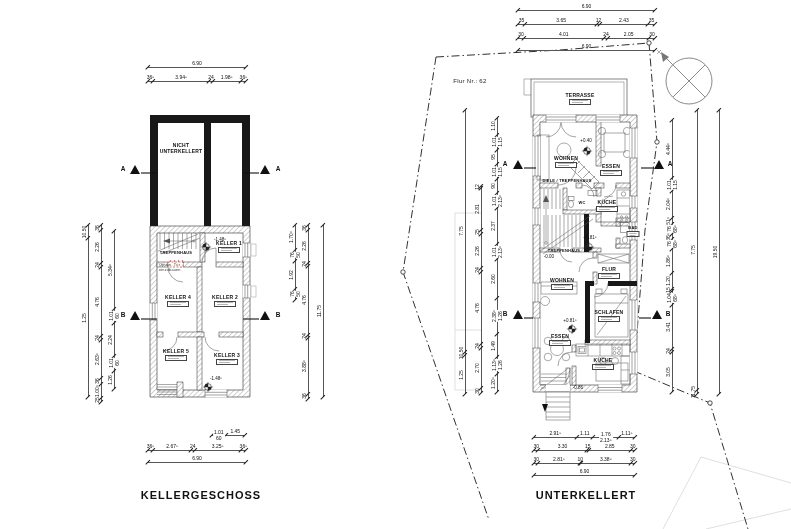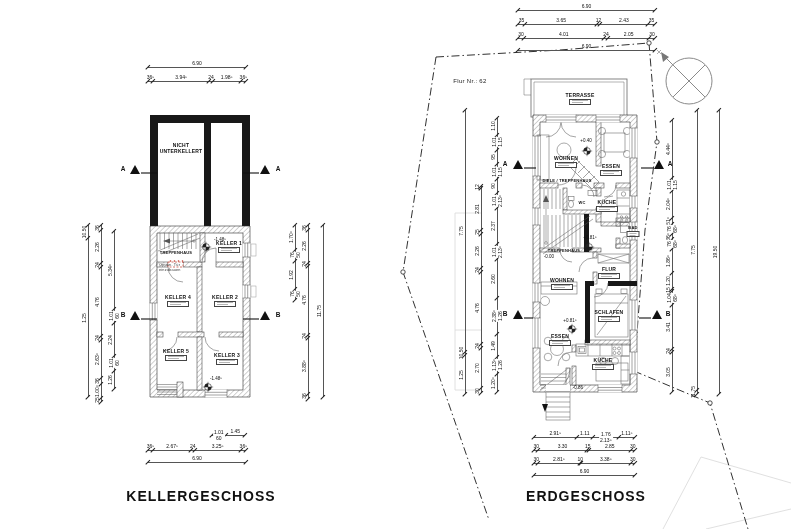--- a/index.html
+++ b/index.html
@@ -23,21 +23,21 @@
   .dim.h .dim-text.two{top:9px;transform:translate(-50%,-50%);background:#fff;padding:0 1px;}
   .dim.v .dim-text{left:3.5px;top:0;transform:translate(-50%,-50%) rotate(-90deg);}
   .dim.v .dim-text.two{left:7px;background:#fff;padding:1px 0;}
 
   
   .lbl{position:absolute;transform:translate(-50%,-50%);font-size:5px;font-weight:bold;
       letter-spacing:0.2px;color:#111;white-space:pre-line;text-align:center;line-height:1.2;}
   .lbl.xs{font-size:4px;}
   .lbl.level{font-weight:normal;font-size:4.5px;letter-spacing:0;}
   .lbl.note{font-weight:normal;font-size:3.8px;text-align:left;transform:translate(0,-50%);color:#333;}
-  .lbl.title{font-size:14px;letter-spacing:1px;}
+  .lbl.title{font-size:11px;letter-spacing:1px;}
   .lbl.flur{font-weight:normal;font-size:6px;letter-spacing:0.3px;color:#222;}
   .lbl.sec{font-size:6.5px;letter-spacing:0;}
   .abox{position:absolute;transform:translate(-50%,0);width:22px;height:6px;
       border:0.6px solid #444;background:#fff;box-sizing:border-box;}
   .abox i{display:block;height:1px;background:#b5b5b5;margin:0.8px 2px 0 2px;}
   .abox i:last-child{width:55%;}
   .abox.sm{width:13px;}
 </style>
 </head>
 <body>
@@ -892,21 +892,21 @@
 <div class="abox" style="left:560px;top:339.5px">
       <i></i>
       <i></i>
     </div>
 <span class="lbl" style="left:603px;top:360px">KÜCHE</span>
 <div class="abox" style="left:603px;top:363.5px">
       <i></i>
       <i></i>
     </div>
 <span class="lbl level" style="left:578px;top:388px">-0.86</span>
-<span class="lbl title" style="left:586px;top:496px">ERDGESCHOSS</span>
+<span class="lbl title" style="left:586px;top:496px">UNTERKELLERT</span>
 <span class="lbl flur" style="left:470px;top:82px">Flur Nr.: 62</span>
 
 <span class="lbl sec" style="left:123px;top:169px">A</span>
 <span class="lbl sec" style="left:278px;top:169px">A</span>
 <span class="lbl sec" style="left:123px;top:315px">B</span>
 <span class="lbl sec" style="left:278px;top:315px">B</span>
 <span class="lbl sec" style="left:505px;top:164px">A</span>
 <span class="lbl sec" style="left:670px;top:164px">A</span>
 <span class="lbl sec" style="left:505px;top:314px">B</span>
 <span class="lbl sec" style="left:668px;top:314px">B</span>

